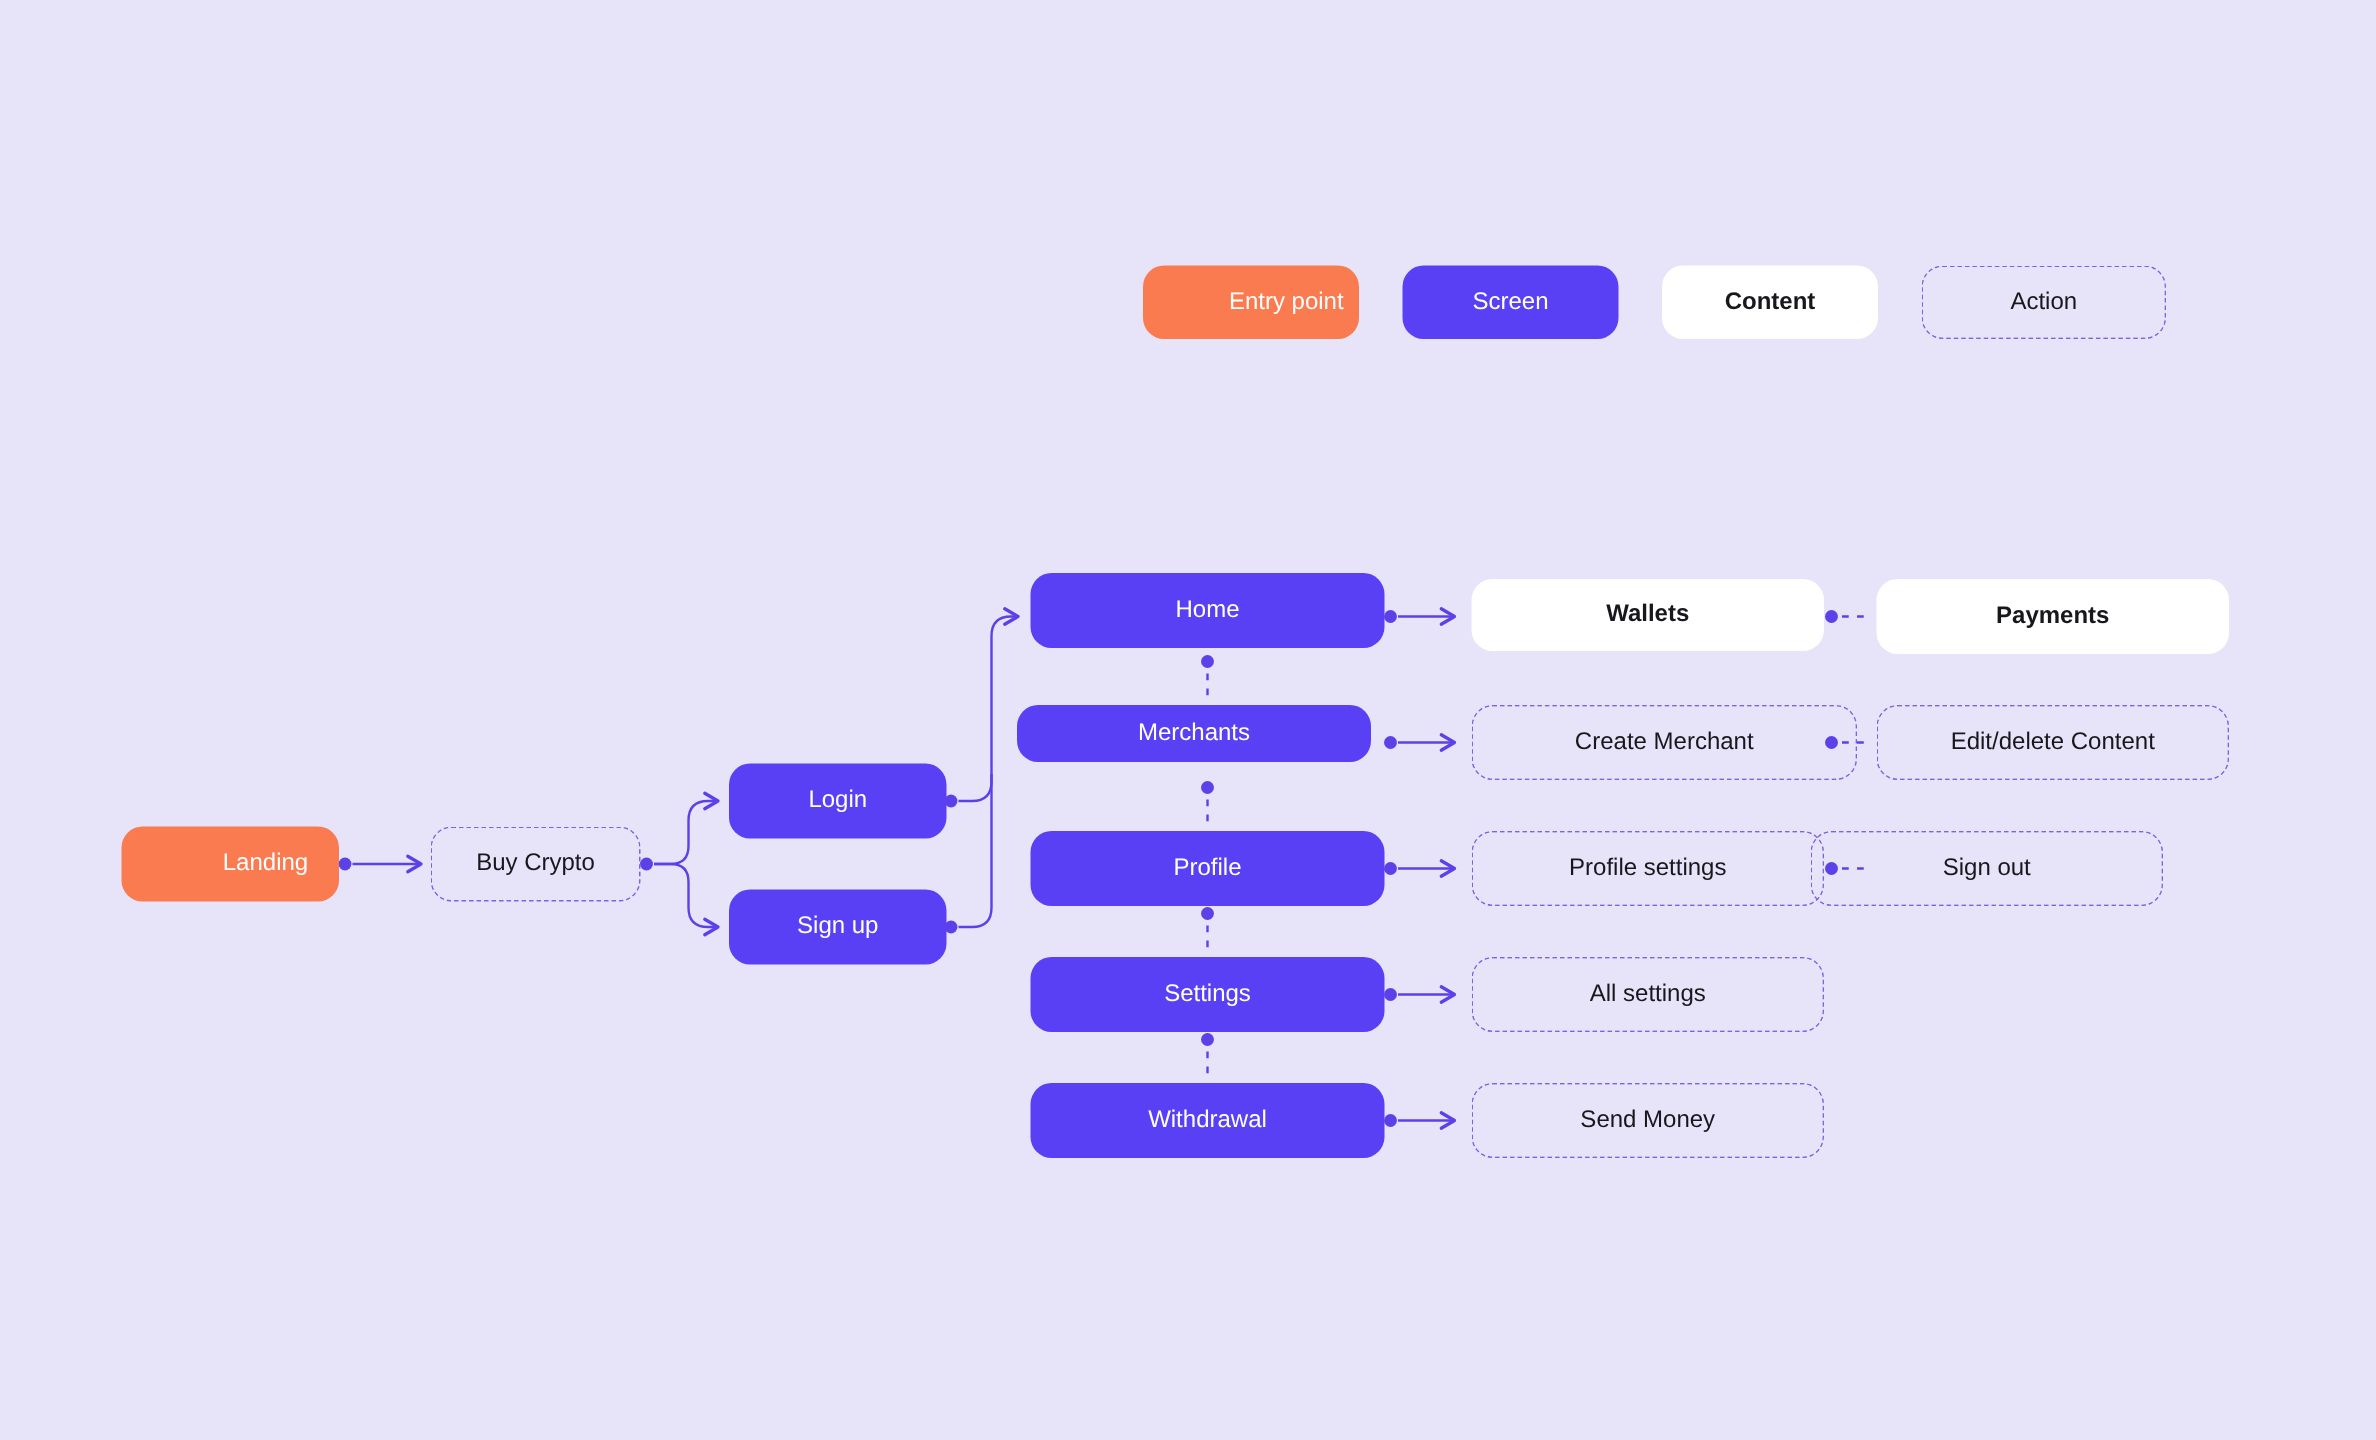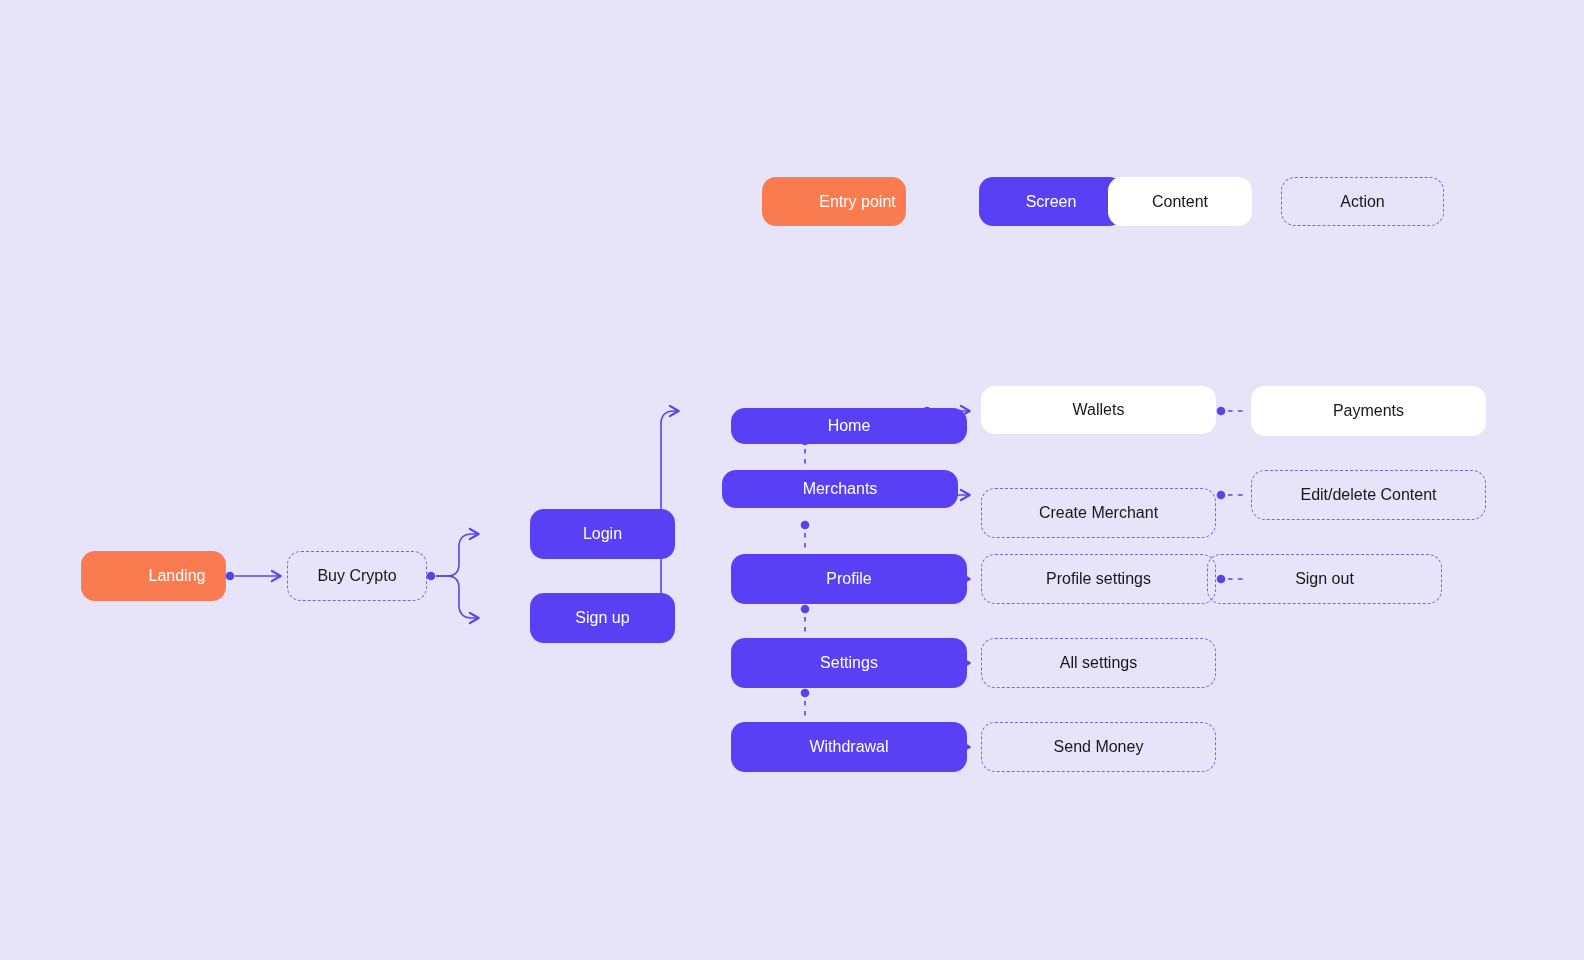--- a/index.html
+++ b/index.html
@@ -22,22 +22,22 @@
   .canvas { position: relative; width: 1584px; height: 960px; }
   .node {
     position: absolute;
     display: flex; align-items: center; justify-content: center;
     font-size: 16px; line-height: 1;
     border-radius: 14px;
     box-sizing: border-box;
     white-space: nowrap;
   }
   .type-entry  { background: var(--entry_point); color: var(--text_light); padding-left: 47px; }
-  .type-screen { background: var(--screen); color: var(--text_light); margin-left: 44px; }
-  .type-content{ background: var(--content); color: var(--text_dark); }
+  .type-screen { background: var(--screen); color: var(--text_light); }
+  .type-content{ background: var(--content); color: var(--text_dark); font-weight: bold; }
   .type-action { border: 1.5px dashed var(--dashed_border); color: var(--text_dark); background: transparent; }
   svg.wires { position: absolute; left: 0; top: 0; pointer-events: none; }
   svg.wires path { fill: none; stroke: var(--connector); stroke-width: 1.6; }
   svg.wires path.dashed { stroke-dasharray: 4.5 5.5; }
   svg.wires circle { fill: var(--connector); }
 </style>
 </head>
 <body style="background: rgb(231, 228, 249);">
 
 <div class="canvas">
@@ -92,30 +92,30 @@
   <div class="node type-entry" style="left:762px;top:177px;width:144px;height:49px">Entry point</div>
   <div class="node type-screen" style="left:935px;top:177px;width:144px;height:49px">Screen</div>
   <div class="node type-content" style="left:1108px;top:177px;width:144px;height:49px">Content</div>
   <div class="node type-action" style="left:1281px;top:177px;width:163px;height:49px">Action</div>
 
   <div class="node type-entry" style="left:81px;top:551px;width:145px;height:50px">Landing</div>
   <div class="node type-action" style="left:287px;top:551px;width:140px;height:50px">Buy Crypto</div>
   <div class="node type-screen" style="left:486px;top:509px;width:145px;height:50px">Login</div>
   <div class="node type-screen" style="left:486px;top:593px;width:145px;height:50px">Sign up</div>
 
-  <div class="node type-screen" style="left:687px;top:408px;width:236px;height:36px">Home</div>
+  <div class="node type-screen" style="left:687px;top:382px;width:236px;height:50px">Home</div>
   <div class="node type-screen" style="left:678px;top:470px;width:236px;height:38px">Merchants</div>
   <div class="node type-screen" style="left:687px;top:554px;width:236px;height:50px">Profile</div>
   <div class="node type-screen" style="left:687px;top:722px;width:236px;height:50px">Withdrawal</div>
   <div class="node type-screen" style="left:687px;top:638px;width:236px;height:50px">Settings</div>
 
   <div class="node type-content" style="left:981px;top:386px;width:235px;height:48px">Wallets</div>
   <div class="node type-content" style="left:1251px;top:386px;width:235px;height:50px">Payments</div>
 
-  <div class="node type-action" style="left:981px;top:488px;width:235px;height:50px">Create Merchant</div>
+  <div class="node type-action" style="left:981px;top:470px;width:257px;height:50px">Create Merchant</div>
   <div class="node type-action" style="left:1251px;top:470px;width:235px;height:50px">Edit/delete Content</div>
 
   <div class="node type-action" style="left:981px;top:554px;width:235px;height:50px">Profile settings</div>
   <div class="node type-action" style="left:1207px;top:554px;width:235px;height:50px">Sign out</div>
 
   <div class="node type-action" style="left:981px;top:638px;width:235px;height:50px">All settings</div>
 
   <div class="node type-action" style="left:981px;top:722px;width:235px;height:50px">Send Money</div>
 
 </div>

